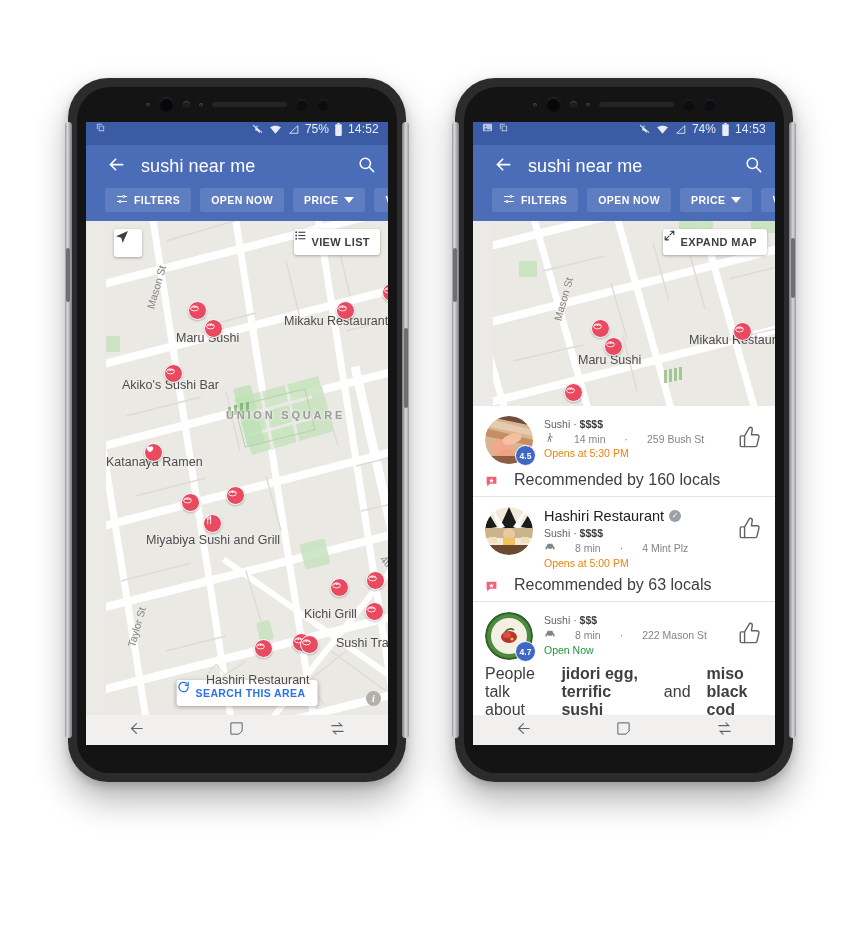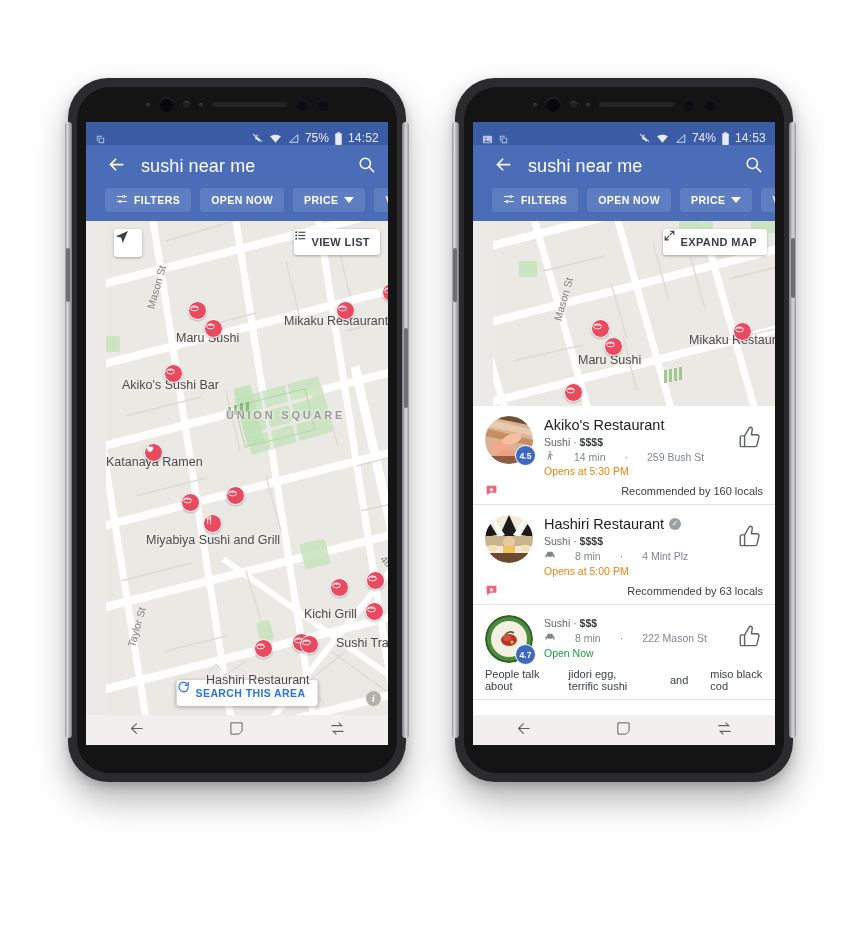--- a/index.html
+++ b/index.html
@@ -50,21 +50,21 @@
 
   
   .screen{
     position:absolute;left:9px;right:9px;top:35px;bottom:28px;
     background:#eceae6;overflow:hidden;
   }
 
   
   .statusbar{
     height:23px;background:#3b5ba5;color:#cfd8ef;
-    display:flex;align-items:flex-end;padding:0 9px;font-size:11px;
+    display:flex;align-items:flex-start;padding:0 9px;font-size:11px;
   }
   .sb-left{display:flex;align-items:center;gap:5px;}
   .sb-right{margin-left:auto;display:flex;align-items:center;gap:5px;font-size:12px;color:#e6ebf7;}
   .sb-ic{display:inline-flex;align-items:center;}
   .sb-time{letter-spacing:.2px;}
 
   
   .appbar{background:#4b6cb7;padding:0 0 9px 8px;}
   .searchrow{height:43px;display:flex;align-items:center;padding:0 12px;gap:14px;}
   .sq{font-size:18px;color:#fff;letter-spacing:.1px;font-weight:400;flex:1;}
@@ -129,23 +129,23 @@
   .rname{font-size:14.5px;color:#202124;display:flex;align-items:center;gap:5px;line-height:1.25;}
   .verified{width:12px;height:12px;border-radius:50%;background:#9aa0a6;color:#fff;font-size:8px;
     display:flex;align-items:center;justify-content:center;flex:none;}
   .rmeta{font-size:10.5px;color:#5f6368;margin-top:2px;}
   .rmeta b{color:#3c4043;}
   .rdist{font-size:10.5px;color:#80868b;margin-top:2px;display:flex;align-items:center;gap:19px;}
   .rhours{font-size:10.5px;margin-top:2px;}
   .rhours.closed{color:#e8840c;}
   .rhours.open{color:#1a9a3e;}
   .thumbup{width:26px;height:26px;flex:none;margin-top:9px;color:#5f6368;}
-  .rfoot{display:flex;align-items:center;gap:22px;margin-top:7px;font-size:11px;color:#3c4043;justify-content:space-between;}
+  .rfoot{display:flex;align-items:center;gap:16px;margin-top:7px;font-size:16px;color:#3c4043;}
   .bubble{width:13px;height:13px;flex:none;}
-  .rfoot b{font-weight:400;}
+  .rfoot b{font-weight:700;}
   .divider{height:1px;background:#e4e4e4;margin:0 0 0 0;}
 
   
   .navbar{
     position:absolute;left:0;right:0;bottom:0;height:30px;background:#f1f0ee;
     display:flex;align-items:center;justify-content:space-around;
   }
   .navbar svg{color:#5f6368;}
 </style>
 </head>
@@ -702,23 +702,20 @@
                       <ellipse cx="16" cy="30" rx="11" ry="6" fill="#f2a88c" transform="rotate(-18 16 30)"></ellipse>
                       <ellipse cx="27" cy="23" rx="10" ry="5" fill="#f6bfa0" transform="rotate(-18 27 23)"></ellipse>
                       <ellipse cx="20" cy="40" rx="11" ry="6" fill="#ef9f82" transform="rotate(-18 20 40)"></ellipse>
                       <rect x="0" y="40" width="48" height="8" fill="#8a5f44"></rect>
                     </g>
                   </svg>
                 </div>
                 <div class="rating">4.5</div>
               </div>
               <div class="rbody">
-                <div class="rname">
-                  <span>Akiko's Restaurant</span>
-                </div>
                 <div class="rmeta">
                   <span>Sushi</span>
                   <span> · </span>
                   <b>$$$$</b>
                 </div>
                 <div class="rdist">
                   <span>
                     <svg width="11" height="11" viewBox="0 0 24 24" fill="#80868b">
                         <circle cx="13" cy="4" r="2"></circle>
                         <path d="M12.5 7.5l-3 3.5.5 3-3 7h2.2l2.6-5.6 1.8 2.4V22h2v-6l-2.2-3 .8-3.4 2 2.4 2.6.6.4-2-2-.4-2.4-3.1z"></path>

